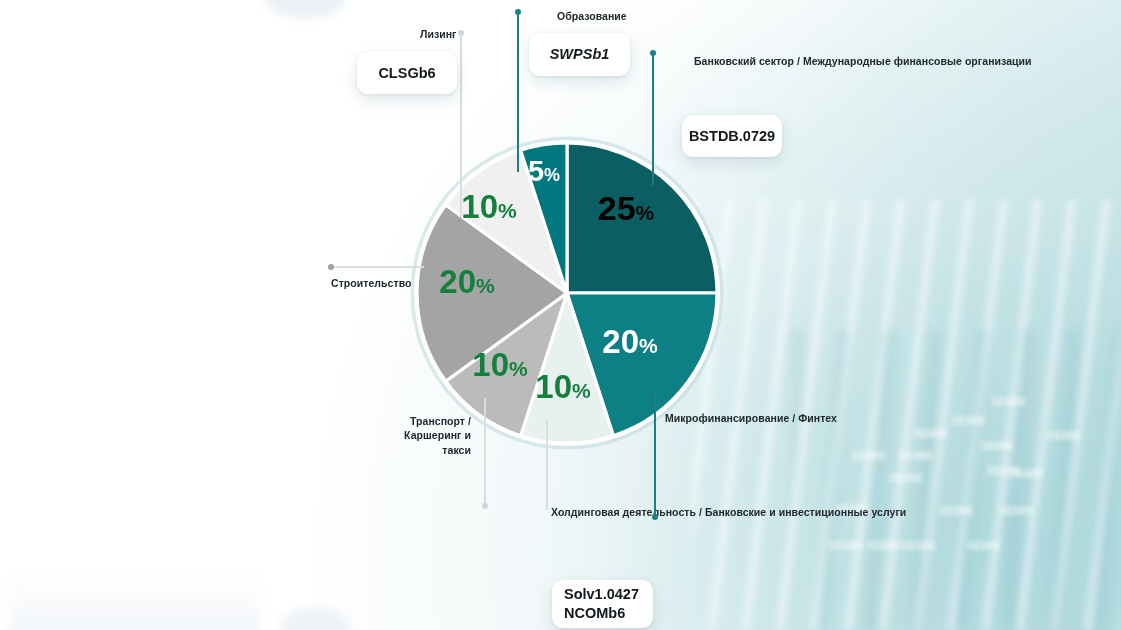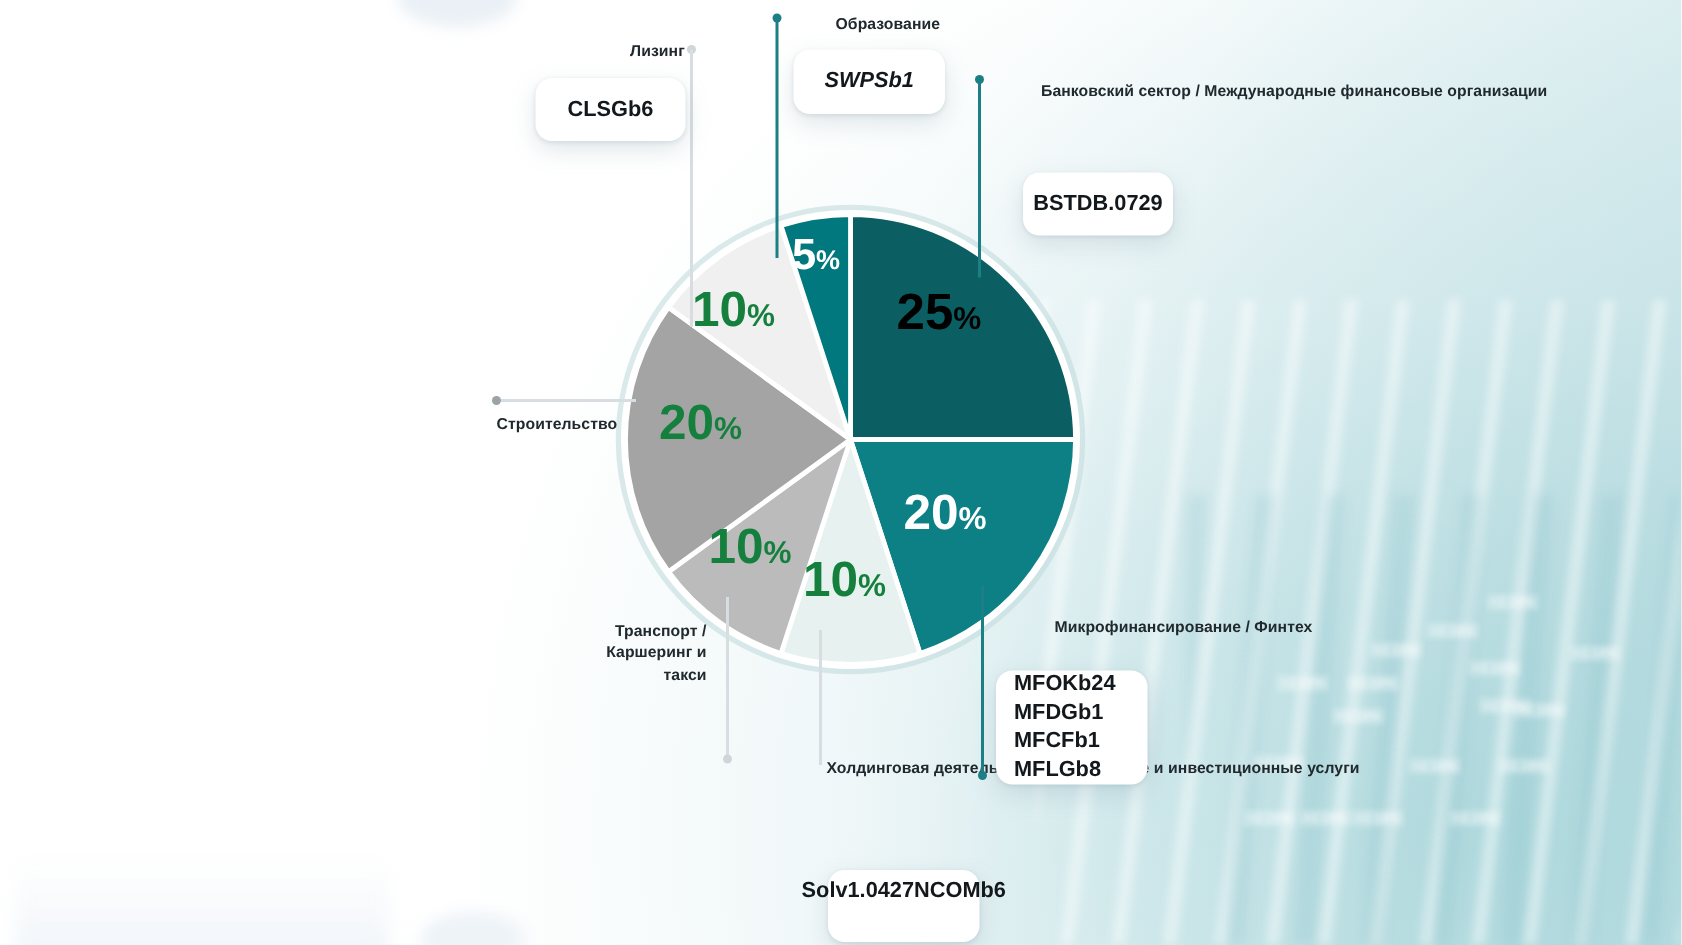--- a/index.html
+++ b/index.html
@@ -170,31 +170,25 @@
   </div>
 
   <div class="lead v faint" style="left:546.2px;top:420px;height:90px;"></div>
   <div class="cat" style="left:551px;top:505px;">
     <span class="ln">Холдинговая</span>
     <span class="ln">деятельность /</span>
     <span class="ln">Банковские и</span>
     <span class="ln">инвестиционные</span>
     <span class="ln">услуги</span>
   </div>
-  <div class="chip left" style="left:552px;top:580px;width:101px;height:48px;flex-direction:row;align-items:flex-start;justify-content:center;padding:5px 12px;">
+  <div class="chip left" style="left:552px;top:580px;width:101px;height:48px;flex-direction:column;align-items:flex-start;justify-content:center;padding:5px 12px;">
     <span class="ln">Solv1.0427</span>
     <span class="ln">NCOMb6</span>
   </div>
 
   <div class="lead v teal" style="left:654.2px;top:390px;height:126px;"></div>
   <div class="dot teal" style="left:652px;top:514px;"></div>
-  <div class="cat" style="left:703px;top:411px;">
+  <div class="cat" style="left:665px;top:411px;">
     <span class="ln">Микрофинансирование /</span>
     <span class="ln">Финтех</span>
-  </div>
-  <div class="chip left" style="left:664px;top:447px;width:101px;height:76px;flex-direction:column;align-items:flex-start;justify-content:center;padding:5px 12px;">
-    <span class="ln">MFOKb24</span>
-    <span class="ln">MFDGb1</span>
-    <span class="ln">MFCFb1</span>
-    <span class="ln">MFLGb8</span>
   </div>
 
 </div>
 
 </body></html>

